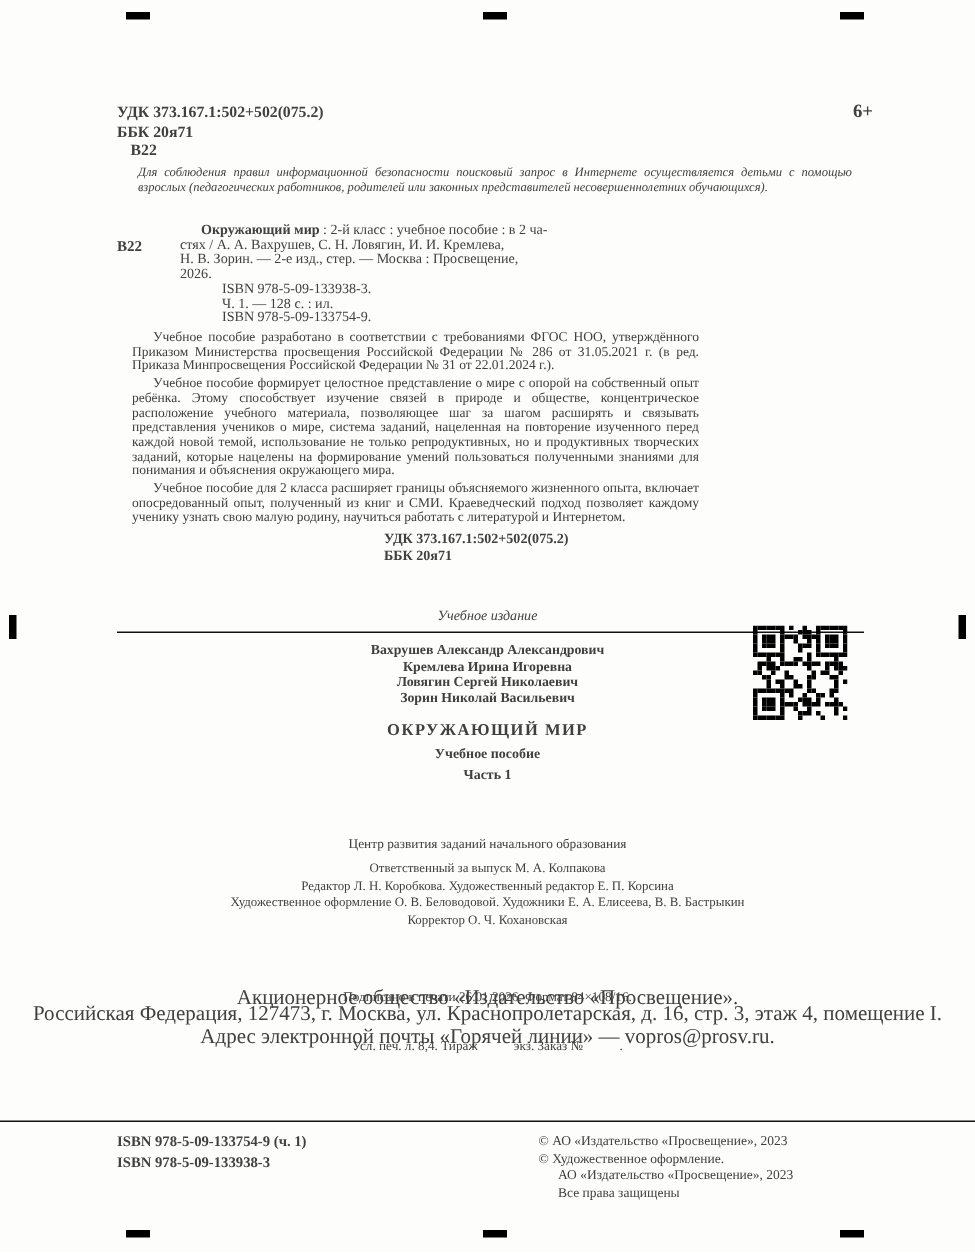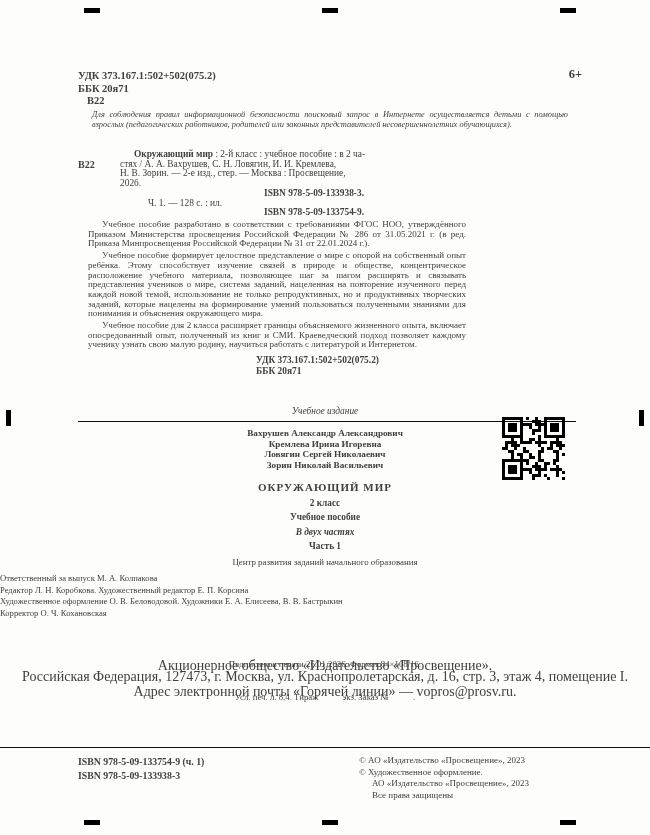--- a/index.html
+++ b/index.html
@@ -17,21 +17,21 @@
   .header-codes .code-b22{padding-left:9px;}
   .age-badge{position:absolute;right:68px;top:67px;font-size:12.5px;font-weight:bold;}
 
   .notice{position:absolute;left:92px;right:82px;top:110px;margin:0;
     font-size:8.4px;font-style:italic;line-height:9.8px;text-align:justify;}
 
   .bib{position:absolute;left:120px;top:150px;width:360px;font-size:9.4px;line-height:9.7px;}
   .bib .bib-code{position:absolute;left:-42px;top:9.7px;font-weight:bold;font-size:10px;}
   .bib .first{text-indent:14px;}
   .bib .ind{padding-left:28px;}
-  .bib .bold{font-weight:bold;text-align:center;}
+  .bib .bold{font-weight:normal;}
 
   .annwrap{position:absolute;left:88px;top:220px;width:378px;}
   .ann{margin:0 0 2px 0;font-size:9px;line-height:9.7px;text-align:justify;text-indent:14px;}
   .udk-bottom{margin:5px 0 0 168px;font-weight:bold;font-size:9.4px;line-height:11px;}
 
   .edition-label{position:absolute;left:0;right:0;top:406px;text-align:center;
     font-size:9.4px;font-style:italic;}
   .rule{position:absolute;border:0;border-top:1px solid #111;margin:0;}
   .rule-top{left:78px;right:74px;top:421px;}
   .rule-bottom{left:0;right:0;top:747px;}
@@ -42,21 +42,21 @@
 
   .qr{position:absolute;right:85px;top:417px;width:63px;height:63px;}
 
   .titleblock{position:absolute;left:0;right:0;top:481px;text-align:center;}
   .t-main{font-size:11px;font-weight:bold;letter-spacing:1px;}
   .t-sub{font-size:9.3px;font-weight:bold;margin-top:4.5px;}
   .t-italic{font-size:9.3px;font-weight:bold;font-style:italic;margin-top:4.5px;}
 
   .center-label{position:absolute;left:0;right:0;top:557px;text-align:center;font-size:8.9px;}
 
-  .credits{position:absolute;left:0;right:0;top:573px;
+  .credits{position:absolute;left:0;right:0;top:573px;text-align:center;
     font-size:8.6px;line-height:11.7px;}
 
   .printinfo{position:absolute;left:0;right:0;top:636px;text-align:center;
     font-size:8.8px;line-height:11.3px;white-space:pre-wrap;}
 
   .publisher{position:absolute;left:0;right:0;top:660px;text-align:center;
     font-size:14px;line-height:11.3px;}
   .publisher .email-line{margin-top:3px;}
 
   .f-isbn{position:absolute;left:78px;top:755px;font-size:9.8px;font-weight:bold;line-height:14px;}
@@ -331,23 +331,21 @@
         <rect x="12" y="60" width="3" height="3"></rect>
         <rect x="15" y="60" width="3" height="3"></rect>
         <rect x="18" y="60" width="3" height="3"></rect>
         <rect x="30" y="60" width="3" height="3"></rect>
         <rect x="45" y="60" width="3" height="3"></rect>
         <rect x="60" y="60" width="3" height="3"></rect>
       </svg></div>
 
   <div class="titleblock">
     <div class="t-main">ОКРУЖАЮЩИЙ МИР</div>
-    <div class="t-sub">2 класс</div>
     <div class="t-sub">Учебное пособие</div>
-    <div class="t-italic">В двух частях</div>
     <div class="t-sub">Часть 1</div>
   </div>
 
   <div class="center-label">Центр развития заданий начального образования</div>
 
   <div class="credits">
     <div>Ответственный за выпуск М. А. Колпакова</div>
     <div>Редактор Л. Н. Коробкова. Художественный редактор Е. П. Корсина</div>
     <div>Художественное оформление О. В. Беловодовой. Художники Е. А. Елисеева, В. В. Бастрыкин</div>
     <div>Корректор О. Ч. Кохановская</div>

